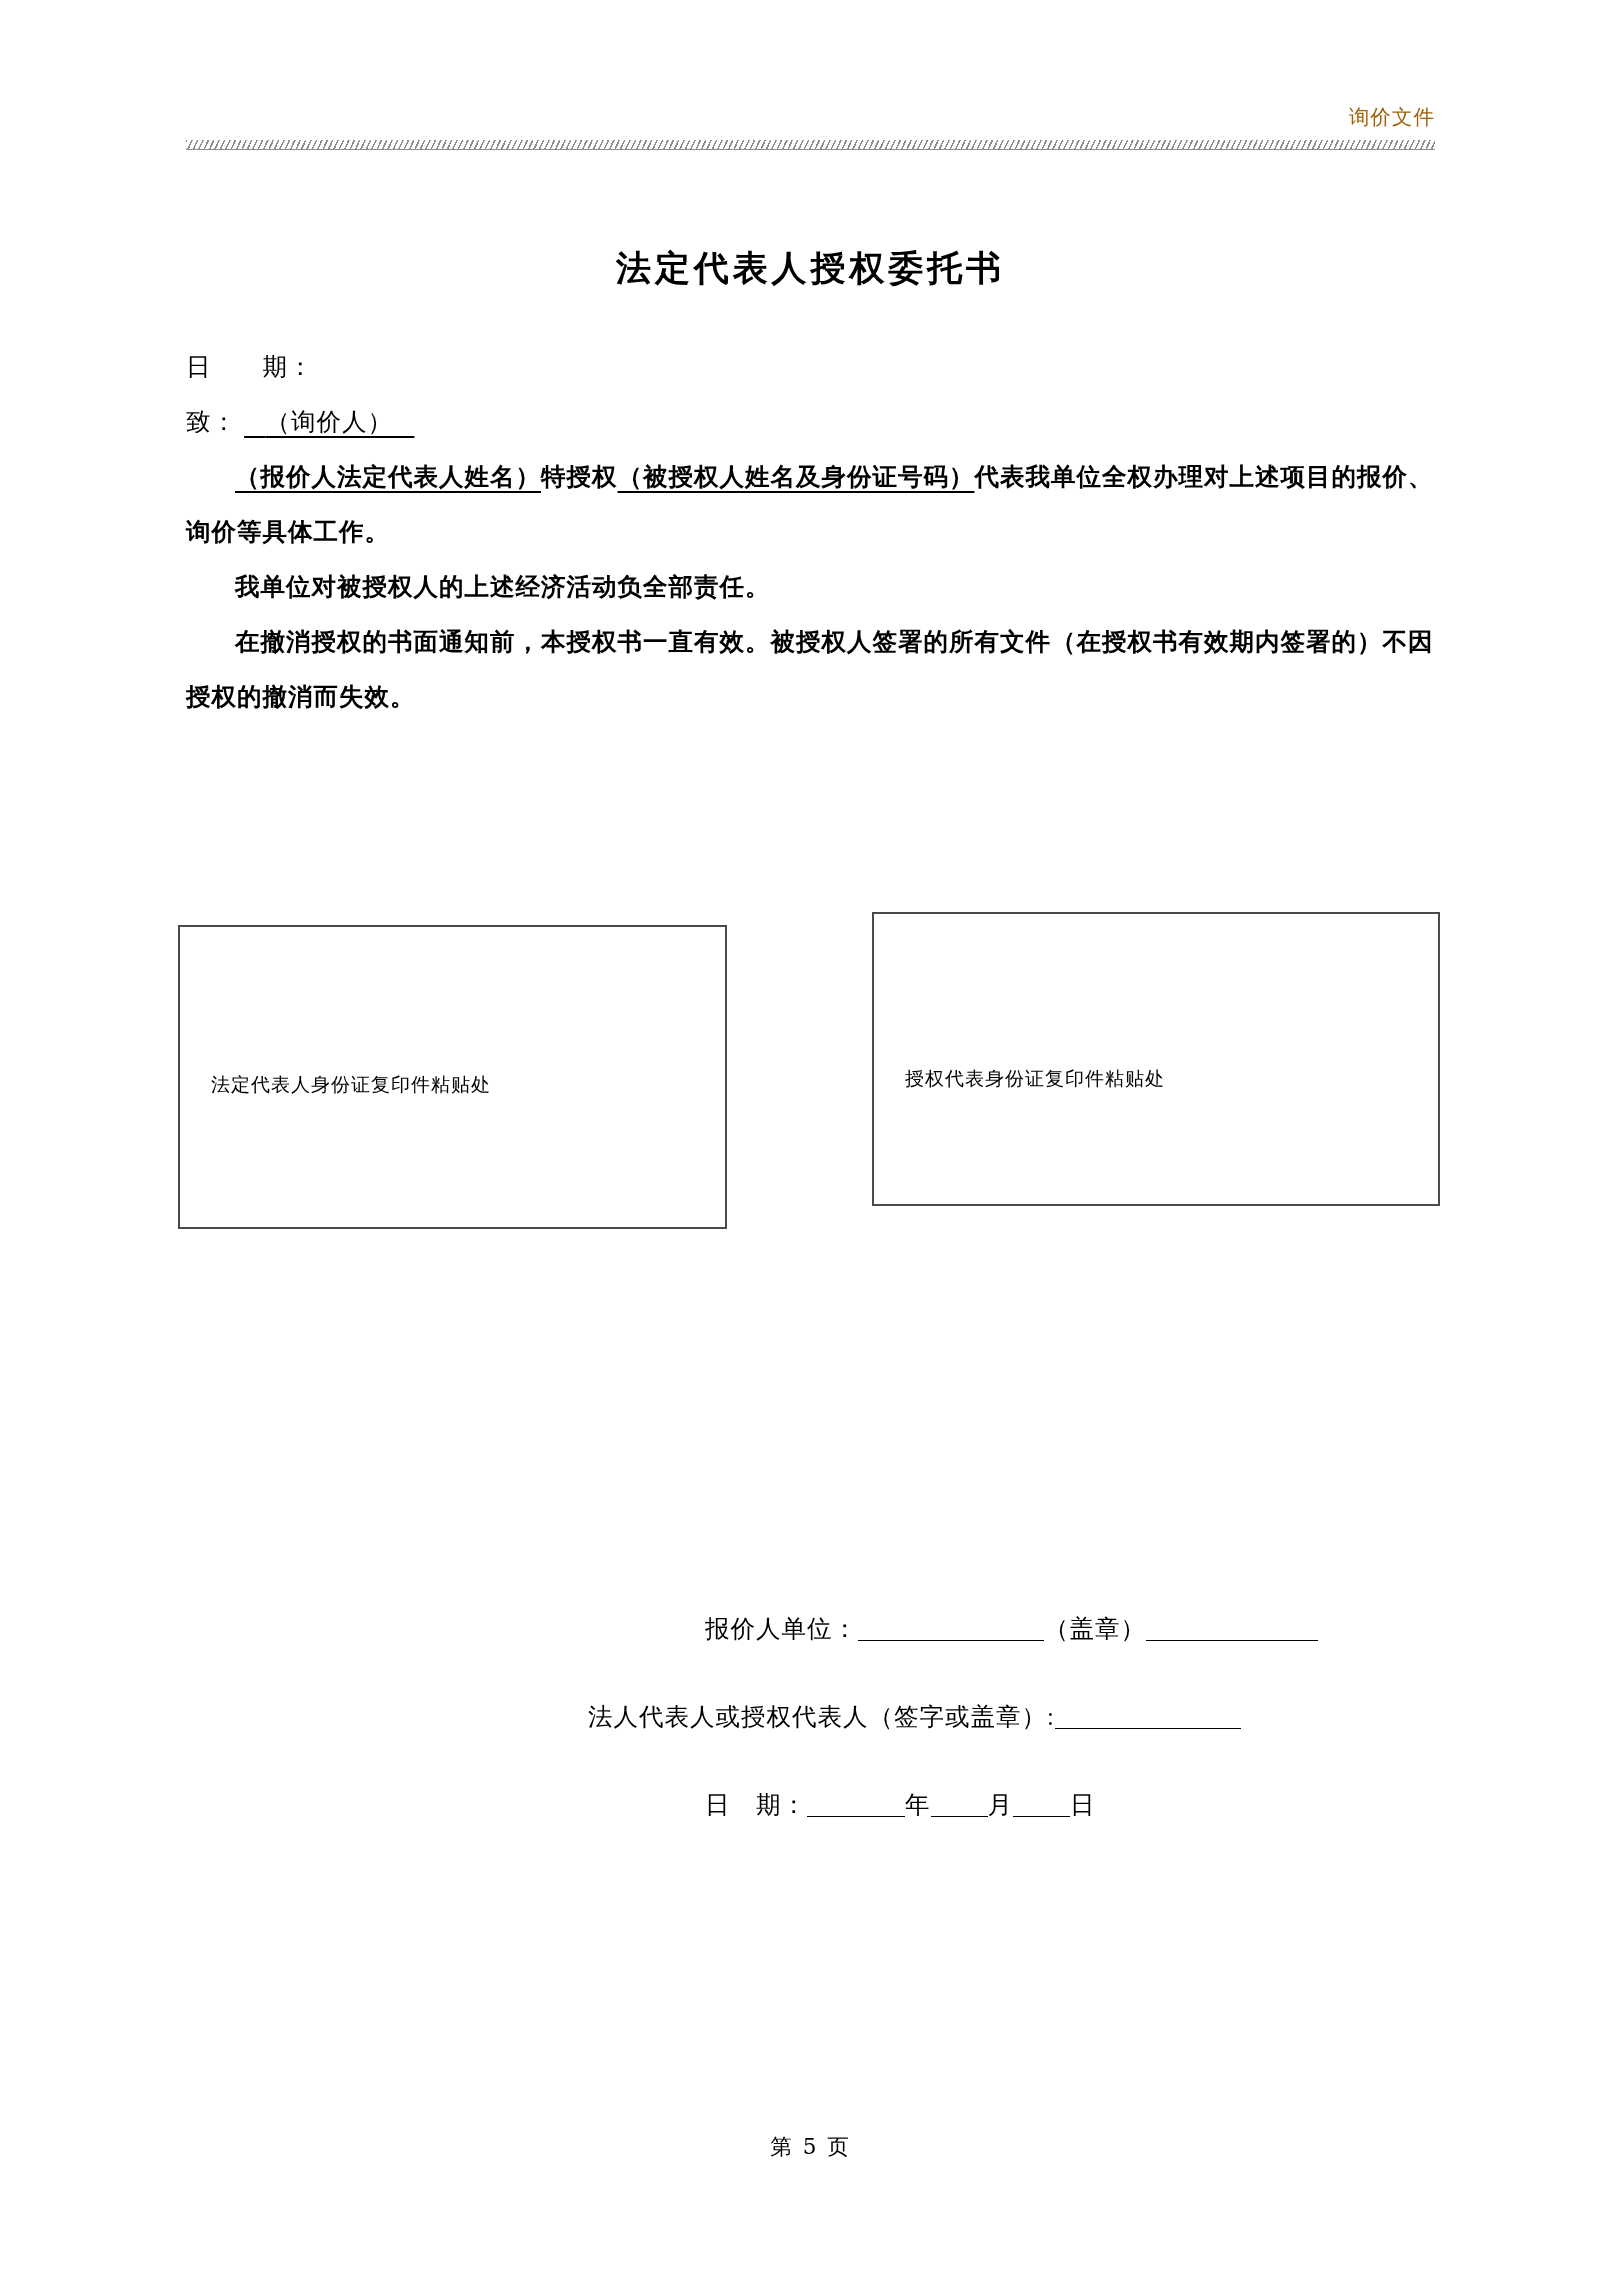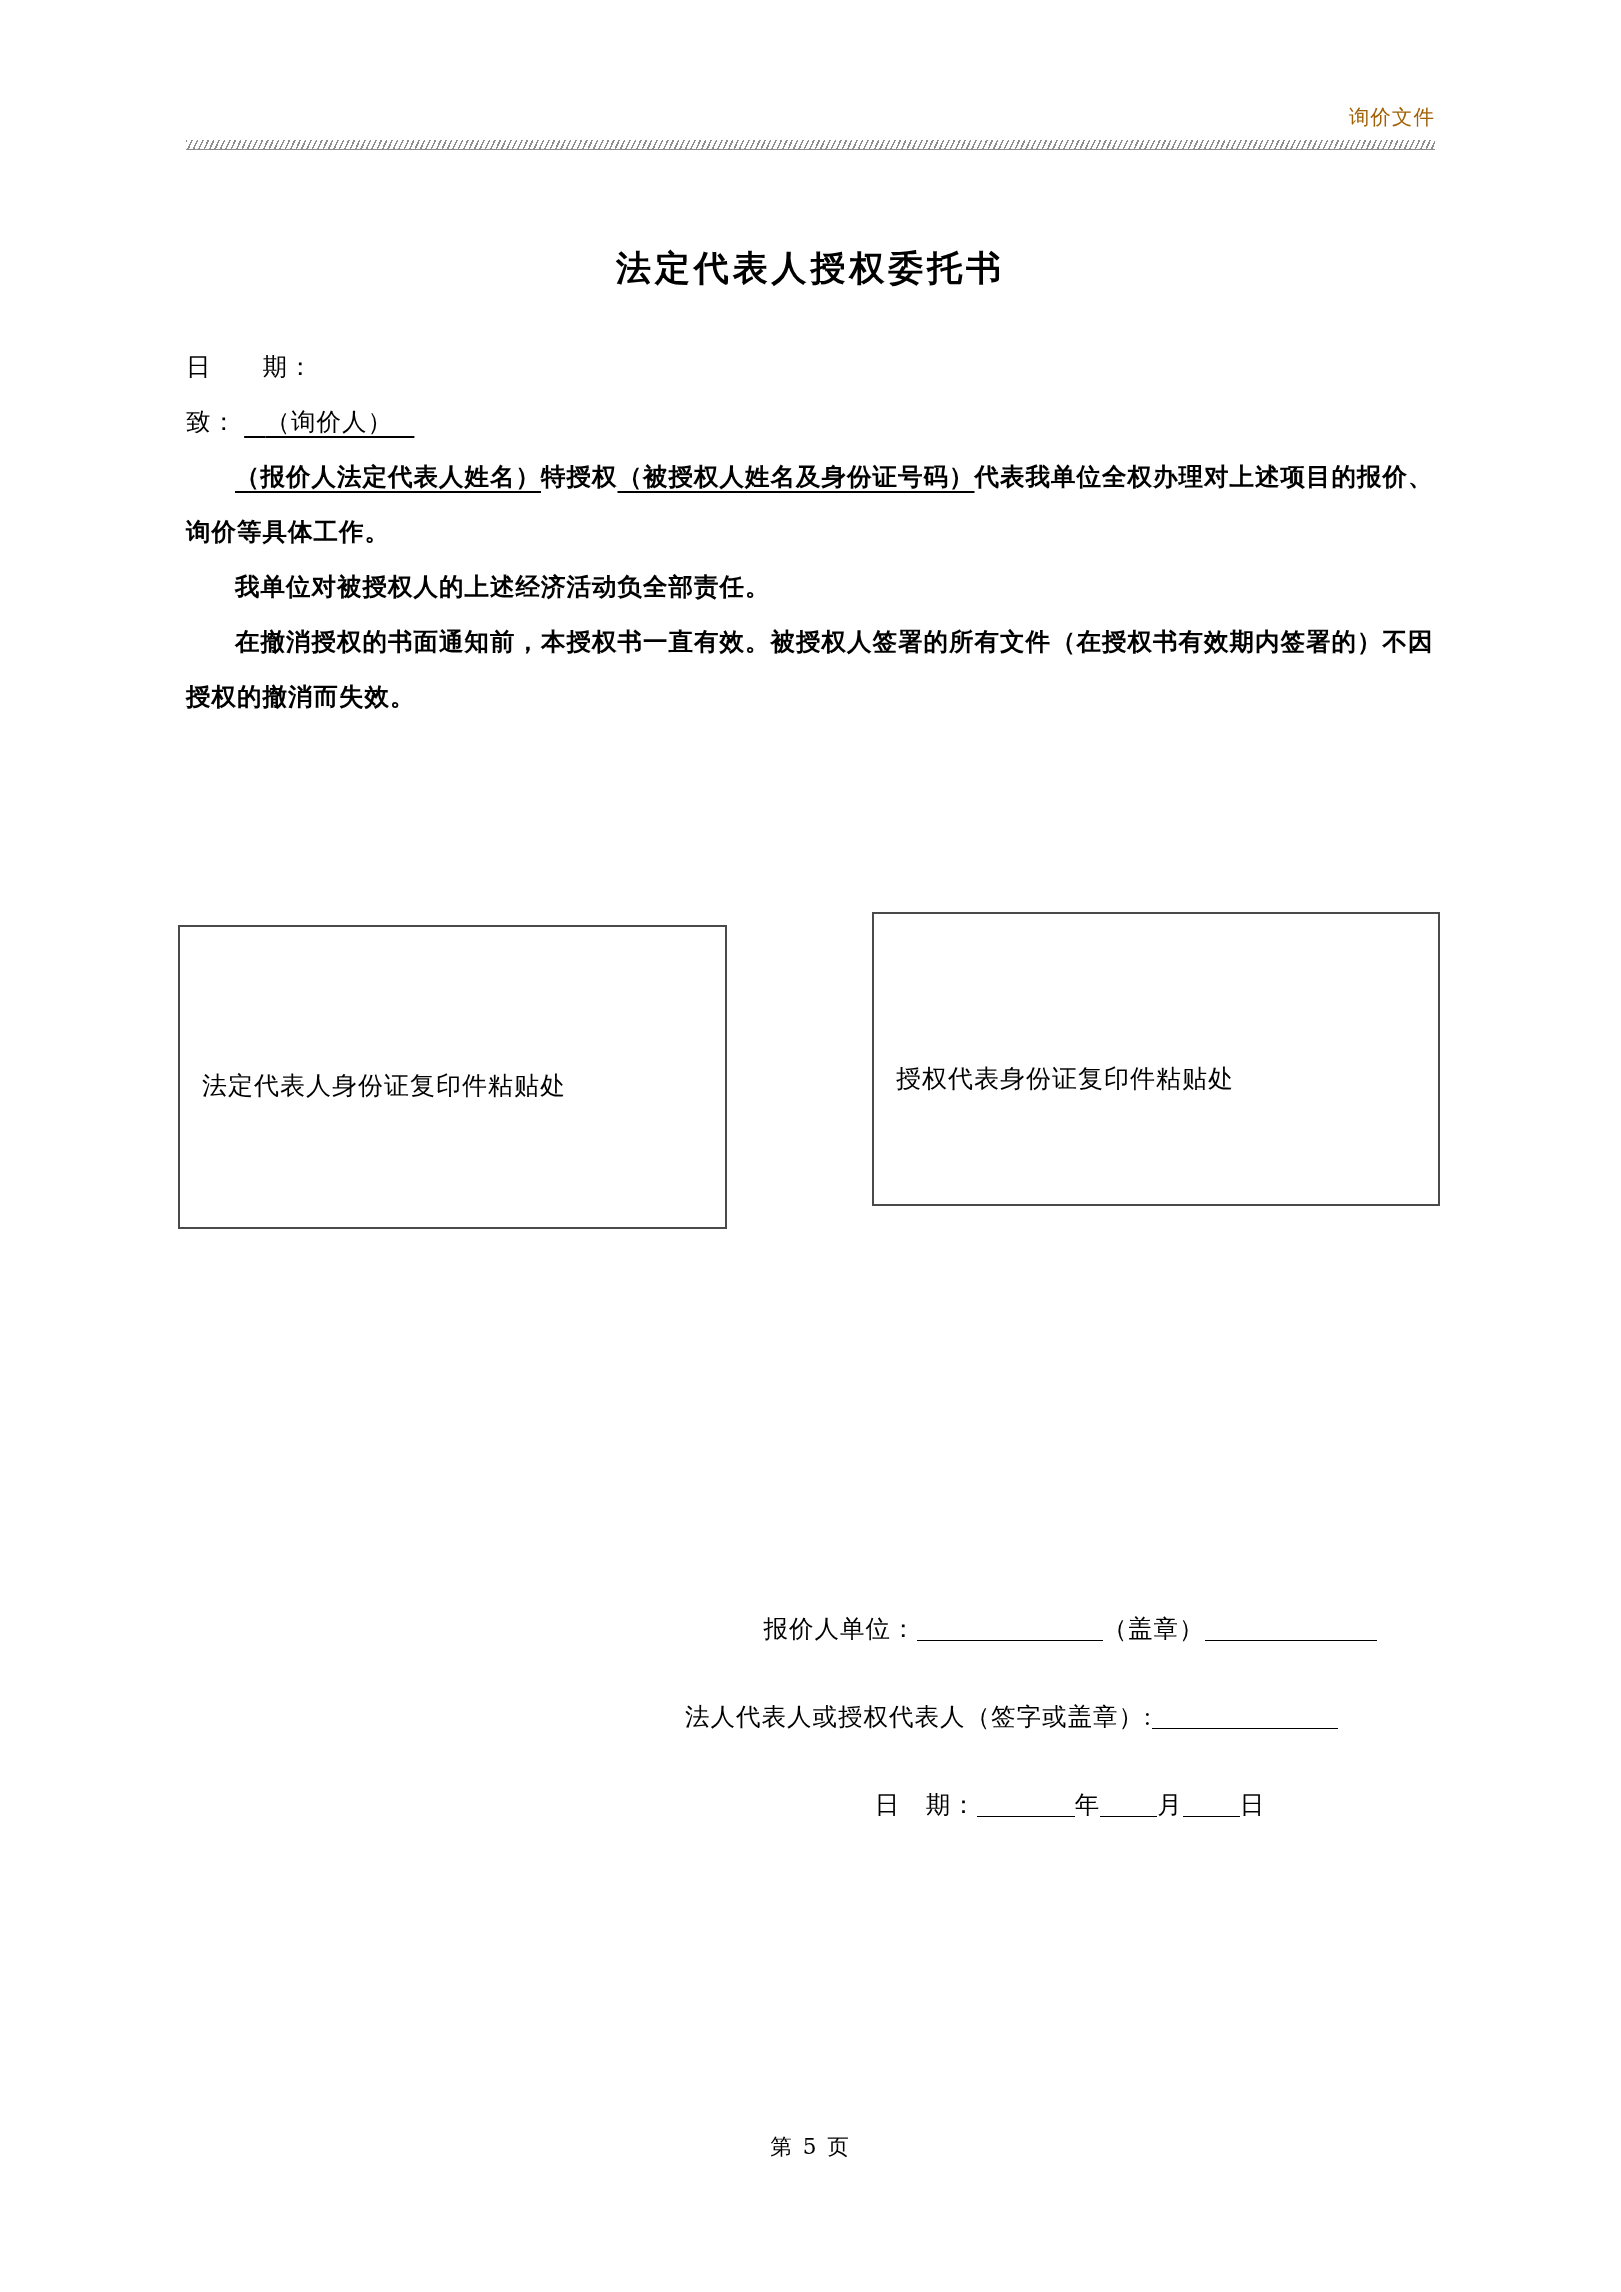--- a/index.html
+++ b/index.html
@@ -102,23 +102,23 @@
     height: 461px;
   }
   .paste-box {
     position: absolute;
     border: 2px solid #4a4a4a;
     box-sizing: border-box;
     display: flex;
     align-items: center;
   }
   .paste-box .bx-label {
-    font-size: 25px;
-    letter-spacing: 1px;
-    padding-left: 22px;
+    font-size: 19px;
+    letter-spacing: 1px;
+    padding-left: 31px;
   }
   #box-left {
     left: 178px;
     top: 12.7px;
     width: 549px;
     height: 304px;
   }
   #box-left .bx-label { margin-top: 17.6px; }
   #box-right {
     left: 872px;
@@ -132,21 +132,20 @@
   .sign-block {
     position: absolute;
     top: 1612px;
     left: 186px;
     width: 1249px;
     font-size: 24.5px;
     letter-spacing: 1px;
   }
   .sign-row {
     margin-bottom: 55px;
-    text-align: center;
   }
   .sign-row.r1 { padding-left: 519px; }
   .sign-row.r2 { padding-left: 402px; }
   .sign-row.r3 { padding-left: 519px; }
 
   .ln {
     display: inline-block;
     border-bottom: 1px solid #000;
     vertical-align: -3.9px;
   }

